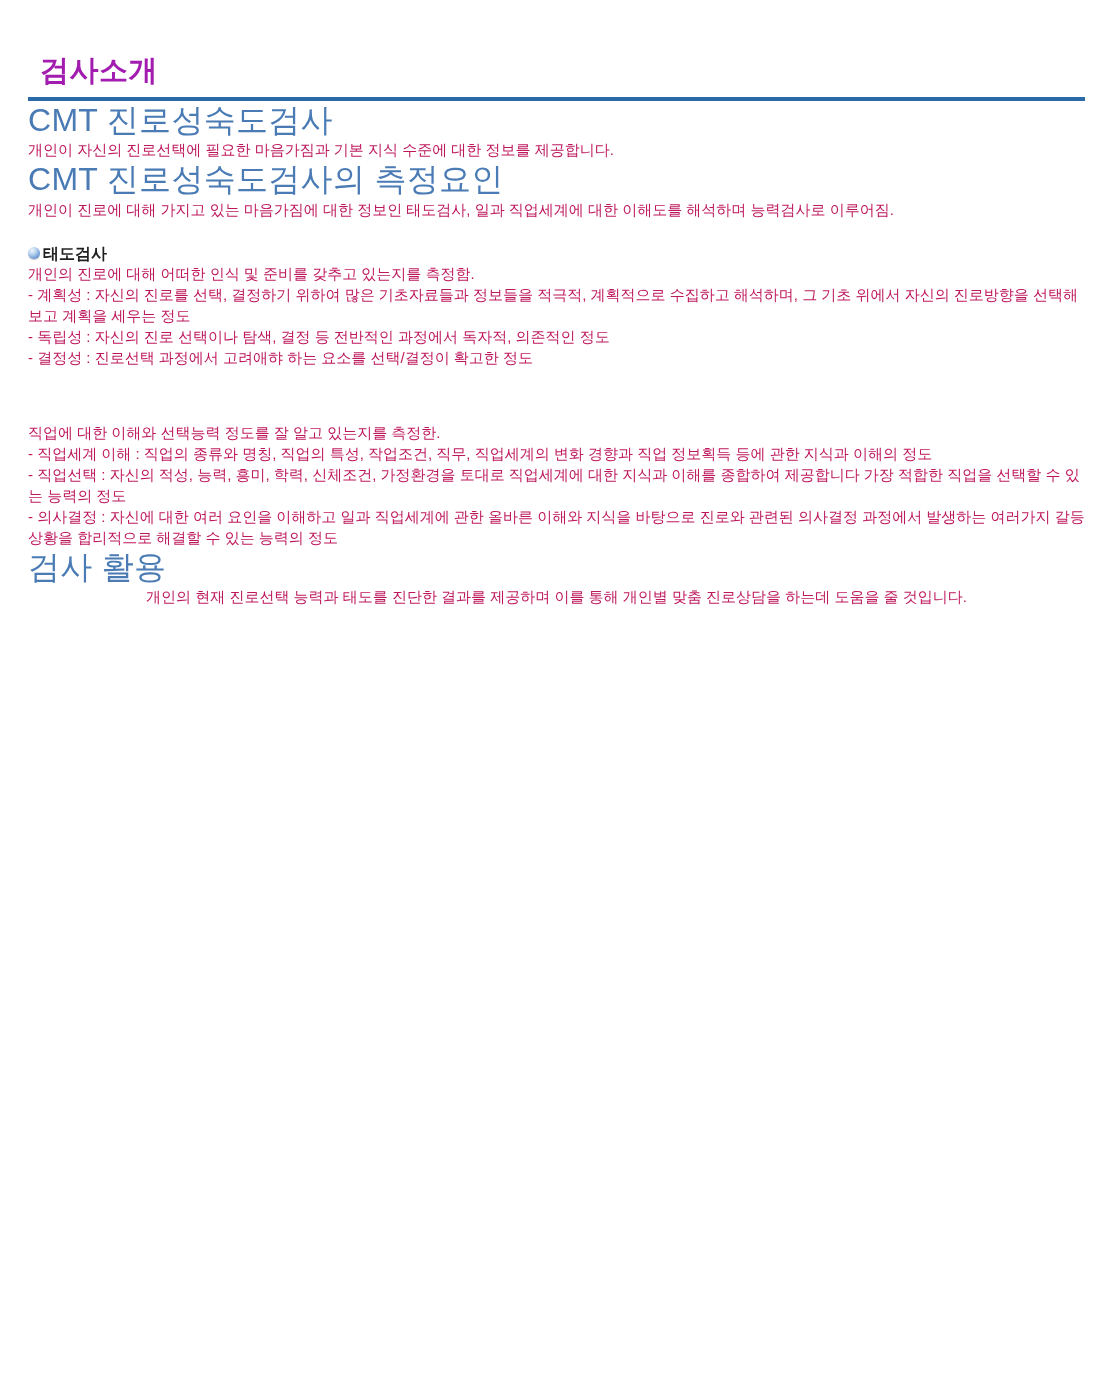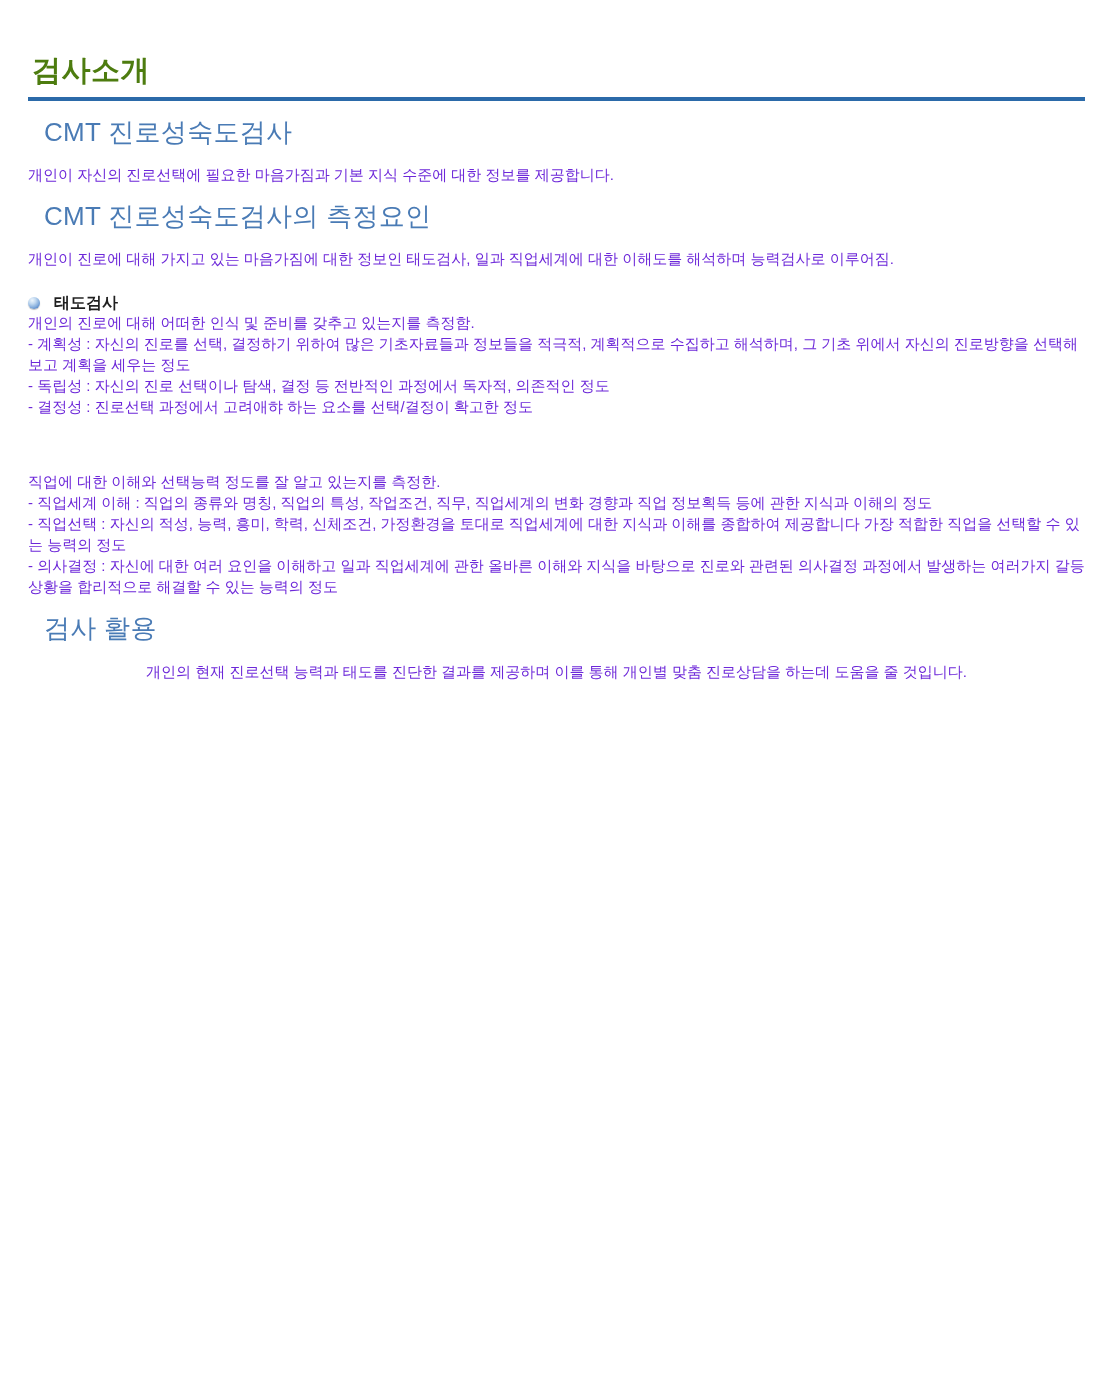--- a/index.html
+++ b/index.html
@@ -12,56 +12,56 @@
     min-height: 1395px;
     font-family: "Liberation Sans", "DejaVu Sans", sans-serif;
     color: #3d3d3d;
     -webkit-font-smoothing: antialiased;
   }
   .page {
     padding: 0 28px;
     box-sizing: border-box;
   }
   h1.page-title {
-    margin: 55px 0 10px 4px;
+    margin: 55px 0 10px 12px;
     font-size: 29px;
     line-height: 1.1;
     font-weight: bold;
-    color: #4d7c0f;
+    color: #a21caf;
     letter-spacing: 0.5px;
   }
   .title-rule {
     height: 4px;
     background: #2b6aa9;
     margin: 0 0 0 0;
   }
   h2.section-heading {
-    font-size: 26px;
+    font-size: 32px;
     line-height: 1.2;
     font-weight: 500;
     color: #4a7bb5;
-    margin: 16px;
+    margin: 0;
     letter-spacing: 0.3px;
   }
   .mt-h2-first { margin-top: 49px; }
   .mt-h2      { margin-top: 34px; }
   .mt-h2-last { margin-top: 55px; }
   p.body {
     font-size: 15px;
     line-height: 1.4;
-    color: #6d28d9;
+    color: #be185d;
     margin: 0;
   }
   .mt-body { margin-top: 41px; }
   .subsection { margin-top: 24px; }
   .subsection.second { margin-top: 54px; }
   .sub-title-row {
     display: flex;
     align-items: center;
-    gap: 14px;
+    gap: 3px;
   }
   .sphere {
     width: 12px;
     height: 12px;
     border-radius: 50%;
     flex: 0 0 auto;
     background: radial-gradient(circle at 35% 28%, #eef6fd 0%, #c2d9f0 30%, #86aedd 60%, #4f7fc0 85%, #3a659f 100%);
     box-shadow: 0 1px 1px rgba(0,0,0,0.25);
   }
   h3.sub-title {

